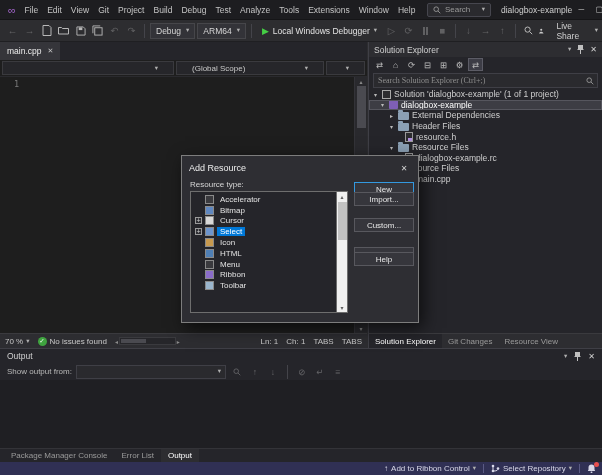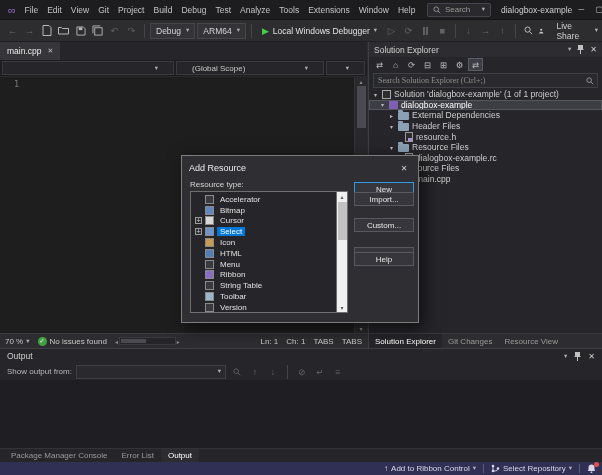--- a/index.html
+++ b/index.html
@@ -477,32 +477,22 @@
             <span class="ricon"></span>
           <span class="rlabel">Menu</span>
         </div>
         <div class="ritem">
           <span class="rexp"></span>
             <span class="ricon ri-ribbon"></span>
           <span class="rlabel">Ribbon</span>
         </div>
         <div class="ritem">
           <span class="rexp"></span>
-            <span class="ricon"></span>
-          <span class="rlabel">String Table</span>
-        </div>
-        <div class="ritem">
-          <span class="rexp"></span>
             <span class="ricon ri-toolbar"></span>
           <span class="rlabel">Toolbar</span>
-        </div>
-        <div class="ritem">
-          <span class="rexp"></span>
-            <span class="ricon"></span>
-          <span class="rlabel">Version</span>
         </div>
       </div>
       <div class="dlg-scroll">
         <span class="ssa">▴</span>
         <div class="dlg-thumb"></div>
         <div class="sfill"></div>
         <span class="ssa">▾</span>
       </div>
     </div>
     <button class="dbtn primary" style="top:26px">New</button>

